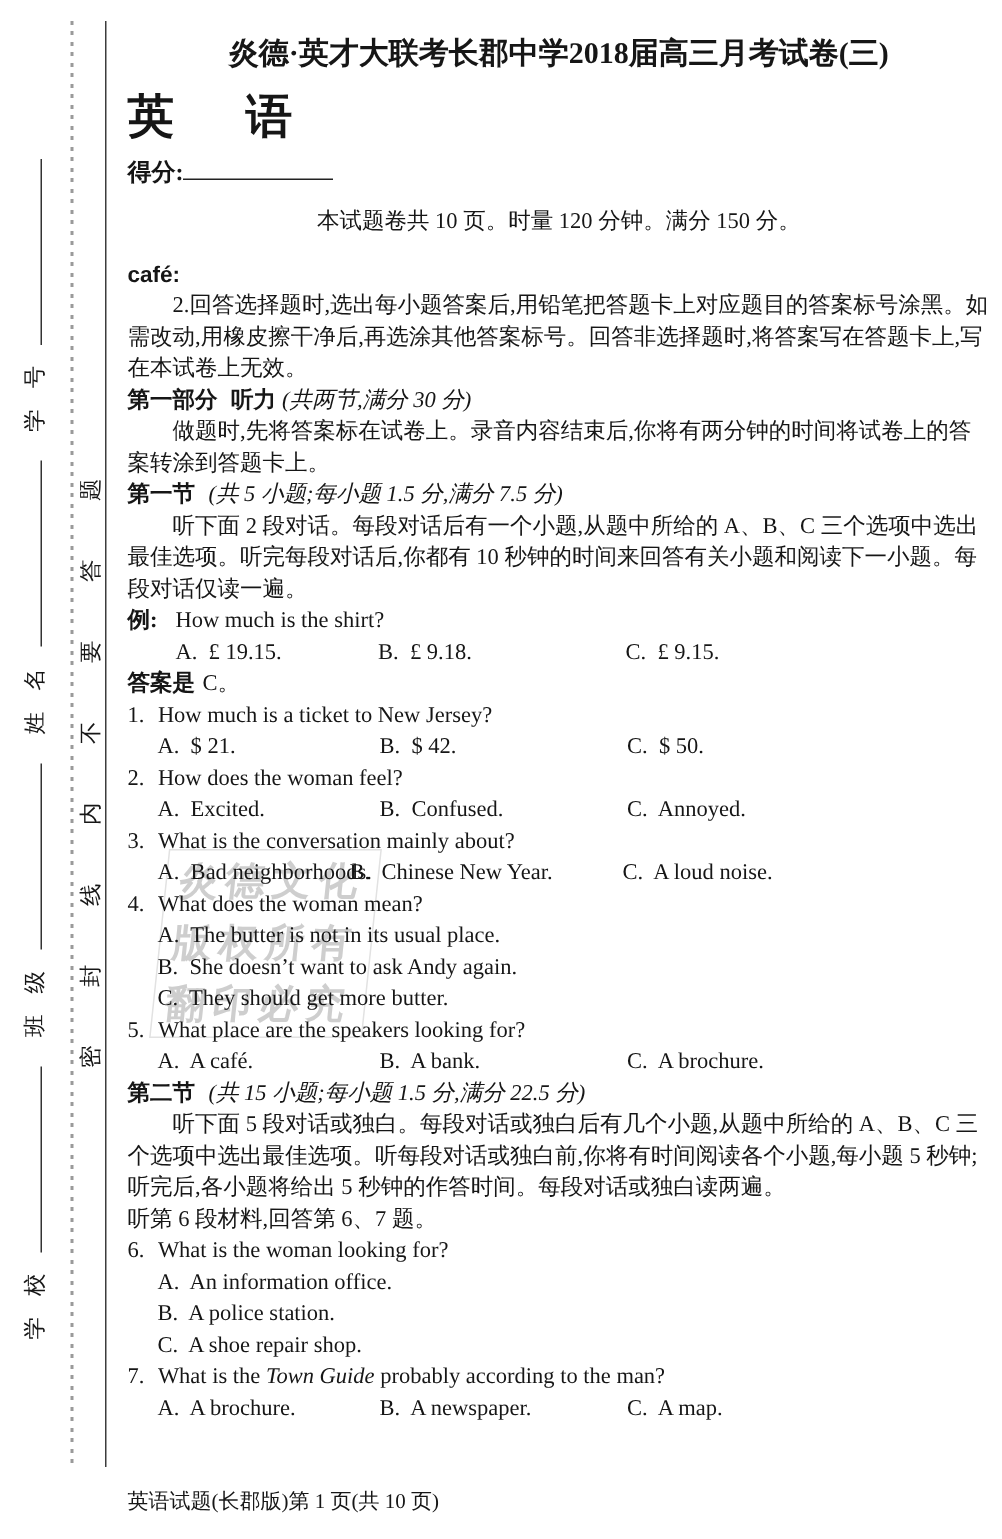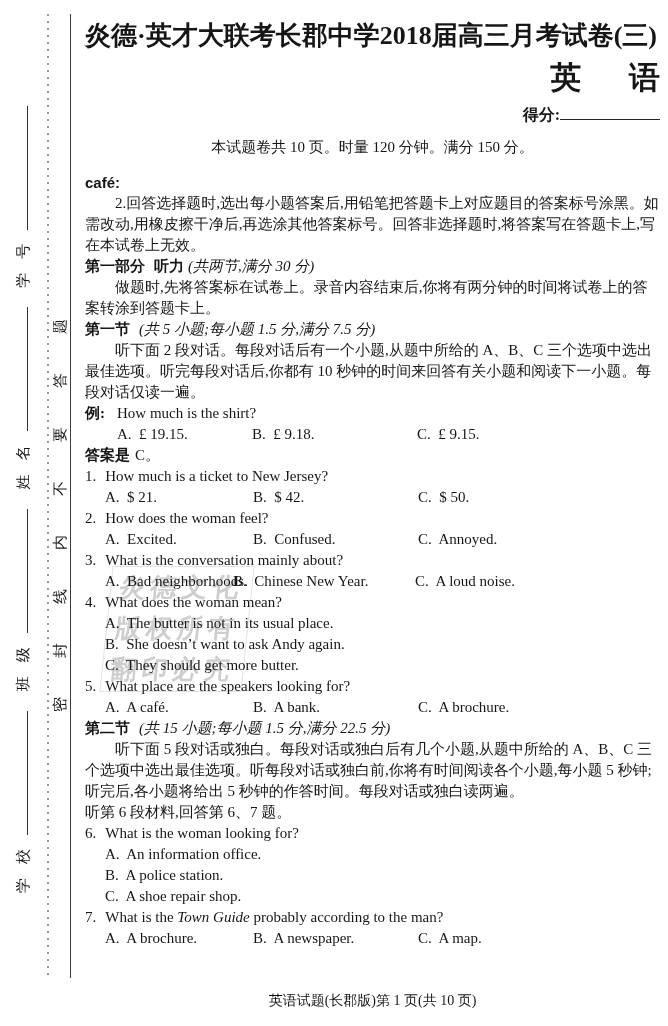--- a/index.html
+++ b/index.html
@@ -26,43 +26,43 @@
     border:1px solid #e2e2e2;background:rgba(255,255,255,.25);
     display:flex;flex-direction:column;justify-content:space-around;align-items:center;
     z-index:0;transform:skewX(-6deg);}
   .watermark div{font-size:26px;font-weight:bold;color:rgba(190,190,190,.75);
     letter-spacing:5px;line-height:1;}
   
   .content{position:absolute;left:85px;top:0;width:575px;z-index:1;
     font-size:15px;line-height:21px;}
   p{margin:0;}
   .b{font-weight:bold;}
-  .title{margin-top:21px;font-size:26px;line-height:30px;font-weight:bold;text-align:left;}
+  .title{margin-top:21px;font-size:20px;line-height:30px;font-weight:bold;text-align:center;}
   .subject{margin-top:6px;font-size:31px;line-height:42px;font-weight:bold;
-    text-align:right;word-spacing:40px;}
-  .score-row{margin-top:6px;line-height:20px;text-align:right;}
+    text-align:left;word-spacing:40px;}
+  .score-row{margin-top:6px;line-height:20px;}
   .score-label{font-weight:bold;font-size:16px;}
   .score-blank{display:inline-block;width:100px;height:14px;border-bottom:1px solid #222;}
   .exam-info{margin-top:12px;text-align:center;}
   .notices-heading{margin-top:14px;font-weight:bold;
     font-family:"Liberation Sans","DejaVu Sans",sans-serif;font-size:15px;}
   .indent{text-indent:2em;}
   .heading{font-weight:bold;}
   .heading .gap{margin-left:9px;}
   .paren{font-style:italic;font-weight:normal;margin-left:4px;}
   .q .qtext{margin-left:9px;}
   .opts-row{display:grid;grid-template-columns:148px 165px 1fr;margin-left:20px;}
   .opts-row.ex{margin-left:32px;grid-template-columns:135px 165px 1fr;}
   .opts-row.tight{grid-template-columns:128px 182px 1fr;}
   .opts-stack{margin-left:20px;}
   .opt{white-space:pre;}
   .ex-label{font-weight:bold;}
   .ex-q{margin-left:12px;}
   .ans-val{margin-left:5px;}
-  .footer{position:absolute;left:85px;top:992px;width:575px;text-align:center;
+  .footer{position:absolute;left:85px;top:992px;width:575px;
     font-size:14px;z-index:1;}
 </style>
 </head>
 <body>
 
 <div class="line-dotted"></div>
 <div class="line-solid"></div>
 
 <div class="seal-fields">
   <span class="seal-field"><span class="seal-label">学校</span><span class="seal-blank"></span></span>

